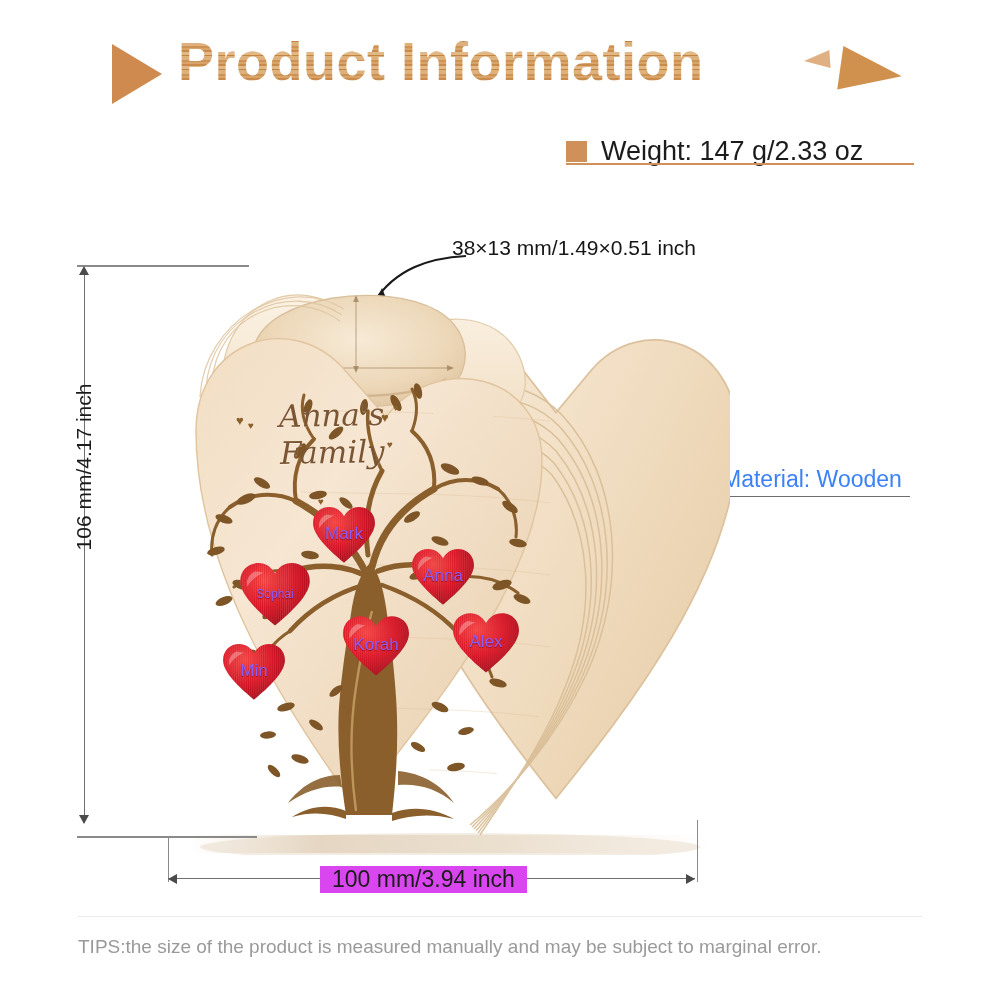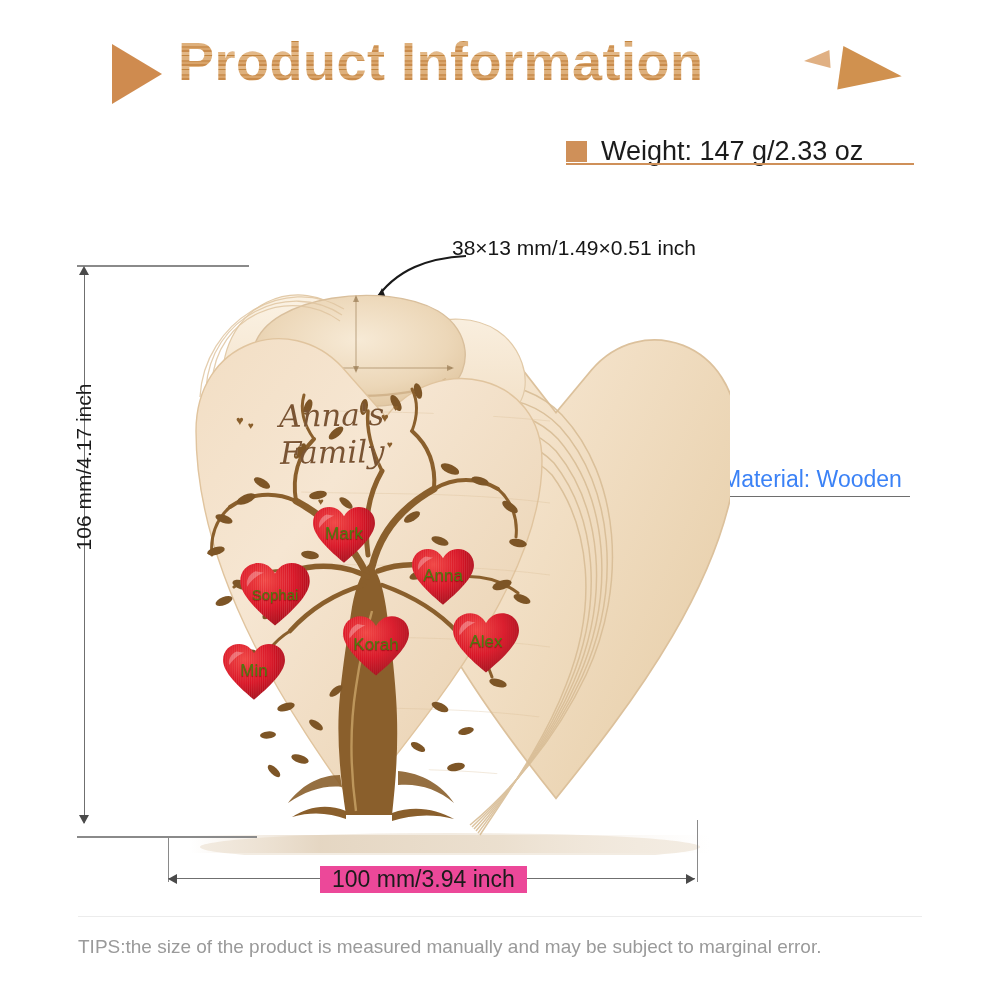--- a/index.html
+++ b/index.html
@@ -239,21 +239,21 @@
     border-top: 5px solid transparent;
     border-bottom: 5px solid transparent;
     border-left: 9px solid #4a4a4a;
   }
   .dim-h-label {
     position: absolute;
     left: 320px;
     top: 866px;
     font-size: 23px;
     color: #1b1b1b;
-    background: #ec4899;
+    background: #d946ef;
     padding: 0 12px;
     white-space: nowrap;
   }
 
   
   .footer-sep {
     position: absolute;
     left: 78px;
     top: 916px;
     width: 844px;
@@ -308,21 +308,21 @@
   .name-heart {
     position: absolute;
     display: flex;
     align-items: center;
     justify-content: center;
     pointer-events: none;
   }
   .name-heart .hsvg { position: absolute; left: 0; top: 0; }
   .name-heart .lbl {
     position: relative;
-    color: #4d7c0f;
+    color: #8b5cf6;
     font-size: 17px;
     font-family: "Liberation Sans", sans-serif;
     text-shadow: 0 1px 1px rgba(100,0,0,0.55);
     white-space: nowrap;
     z-index: 2;
     margin-top: -2px;
   }
 </style>
 </head>
 <body>
@@ -590,21 +590,21 @@
               <stop offset="100%" stop-color="#9e0c18"></stop>
             </radialGradient>
             <pattern id="hs2" width="3" height="92" patternUnits="userSpaceOnUse">
               <rect width="1.2" height="92" fill="#ffffff" opacity="0.13"></rect>
             </pattern>
           </defs>
           <path d="M50 90 C 16 62, 0 42, 0 26 C 0 10, 12 0, 26 0 C 37 0, 45 6, 50 15 C 55 6, 63 0, 74 0 C 88 0, 100 10, 100 26 C 100 42, 84 62, 50 90 Z" fill="url(#hg2)"></path>
           <path d="M50 90 C 16 62, 0 42, 0 26 C 0 10, 12 0, 26 0 C 37 0, 45 6, 50 15 C 55 6, 63 0, 74 0 C 88 0, 100 10, 100 26 C 100 42, 84 62, 50 90 Z" fill="url(#hs2)"></path>
           <path d="M22 12 C 12 16, 8 26, 10 34 C 18 22, 28 16, 34 14 Z" fill="#ffffff" opacity="0.3"></path>
         </svg>
-        <span class="lbl" style="font-size: 15px;">Sophai</span>
+        <span class="lbl" style="font-size: 12px;">Sophai</span>
       </div>
       <div class="name-heart" style="left: 343px; top: 615.5px; width: 66px; height: 61px;">
         <svg class="hsvg" width="66" height="61" viewBox="0 0 100 92">
           <defs>
             <radialGradient id="hg3" cx="35%" cy="28%" r="78%">
               <stop offset="0%" stop-color="#f0413f"></stop>
               <stop offset="55%" stop-color="#d81223"></stop>
               <stop offset="100%" stop-color="#9e0c18"></stop>
             </radialGradient>
             <pattern id="hs3" width="3" height="92" patternUnits="userSpaceOnUse">

